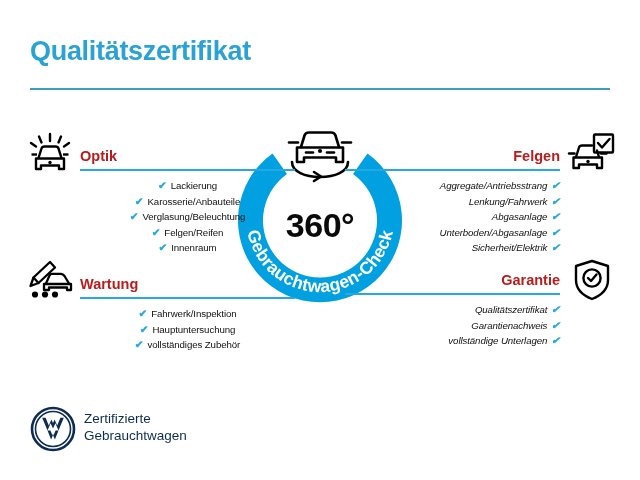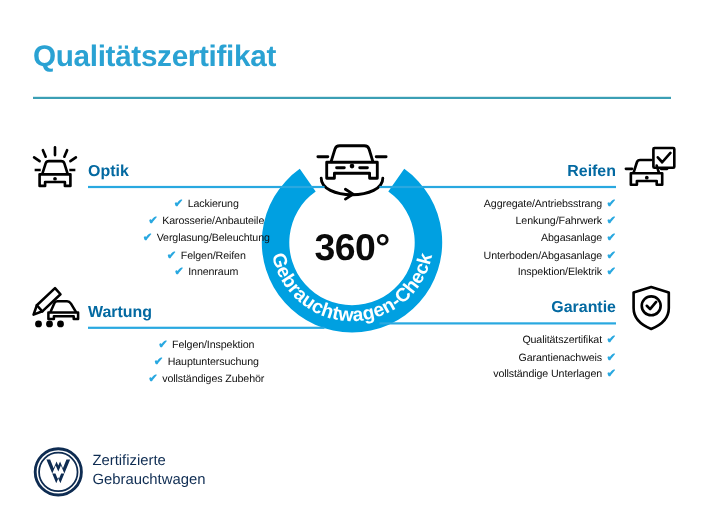--- a/index.html
+++ b/index.html
@@ -42,21 +42,21 @@
     background: #3b9fb5;
   }
 
   
   .section {
     position: absolute;
   }
   .sec-head {
     font-size: 14.5px;
     font-weight: bold;
-    color: #0369a1;
+    color: #b91c1c;
     line-height: 16px;
     white-space: nowrap;
   }
   .sec-rule {
     height: 2px;
     background: #29a8e0;
     margin-top: 5px;
   }
   .sec-list {
     list-style: none;
@@ -76,21 +76,21 @@
     font-weight: bold;
   }
 
   
   .left .sec-head { text-align: left; }
   .left .sec-list li { text-align: center; }
   .left .chk { margin-right: 4px; }
 
   
   .right .sec-head { text-align: right; }
-  .right .sec-list li { text-align: right; }
+  .right .sec-list li { text-align: right; font-style: italic; }
   .right .chk { margin-left: 4px; }
 
   
   #sec-optik    { left: 80px;  top: 148px; width: 215px; }
   #sec-wartung  { left: 80px;  top: 276px; width: 215px; }
   #sec-technik  { left: 345px; top: 148px; width: 215px; }
   #sec-garantie { left: 345px; top: 272px; width: 215px; }
 
   
   .icon-box {
@@ -256,35 +256,35 @@
       <li><span class="chk">✔</span><span>Verglasung/Beleuchtung</span></li>
       <li><span class="chk">✔</span><span>Felgen/Reifen</span></li>
       <li><span class="chk">✔</span><span>Innenraum</span></li>
     </ul>
   </div>
 
   <div class="section left" id="sec-wartung">
     <div class="sec-head">Wartung</div>
     <div class="sec-rule"></div>
     <ul class="sec-list">
-      <li><span class="chk">✔</span><span>Felgen/Inspektion</span></li>
+      <li><span class="chk">✔</span><span>Fahrwerk/Inspektion</span></li>
       <li><span class="chk">✔</span><span>Hauptuntersuchung</span></li>
       <li><span class="chk">✔</span><span>vollständiges Zubehör</span></li>
     </ul>
   </div>
 
   <div class="section right" id="sec-technik">
-    <div class="sec-head">Reifen</div>
+    <div class="sec-head">Felgen</div>
     <div class="sec-rule"></div>
     <ul class="sec-list">
       <li><span>Aggregate/Antriebsstrang</span><span class="chk">✔</span></li>
       <li><span>Lenkung/Fahrwerk</span><span class="chk">✔</span></li>
       <li><span>Abgasanlage</span><span class="chk">✔</span></li>
       <li><span>Unterboden/Abgasanlage</span><span class="chk">✔</span></li>
-      <li><span>Inspektion/Elektrik</span><span class="chk">✔</span></li>
+      <li><span>Sicherheit/Elektrik</span><span class="chk">✔</span></li>
     </ul>
   </div>
 
   <div class="section right" id="sec-garantie">
     <div class="sec-head">Garantie</div>
     <div class="sec-rule"></div>
     <ul class="sec-list">
       <li><span>Qualitätszertifikat</span><span class="chk">✔</span></li>
       <li><span>Garantienachweis</span><span class="chk">✔</span></li>
       <li><span>vollständige Unterlagen</span><span class="chk">✔</span></li>

